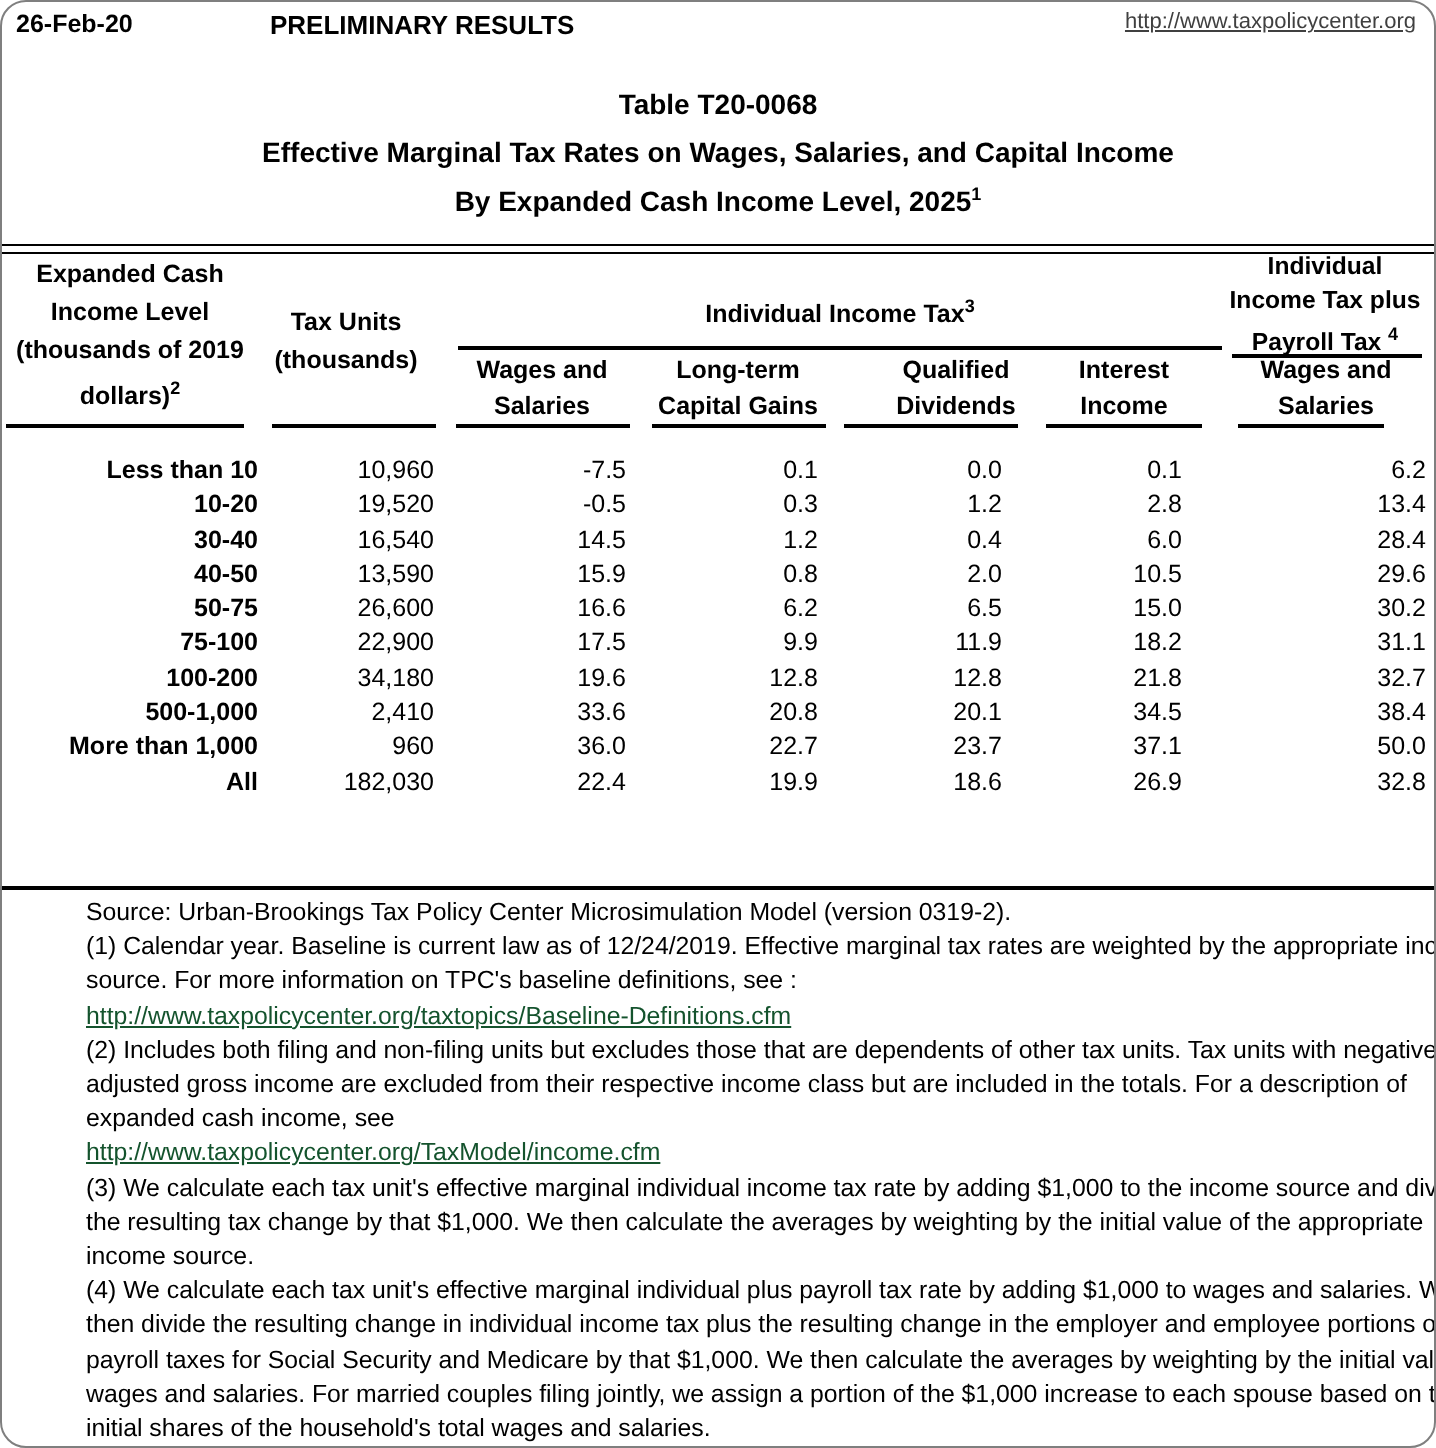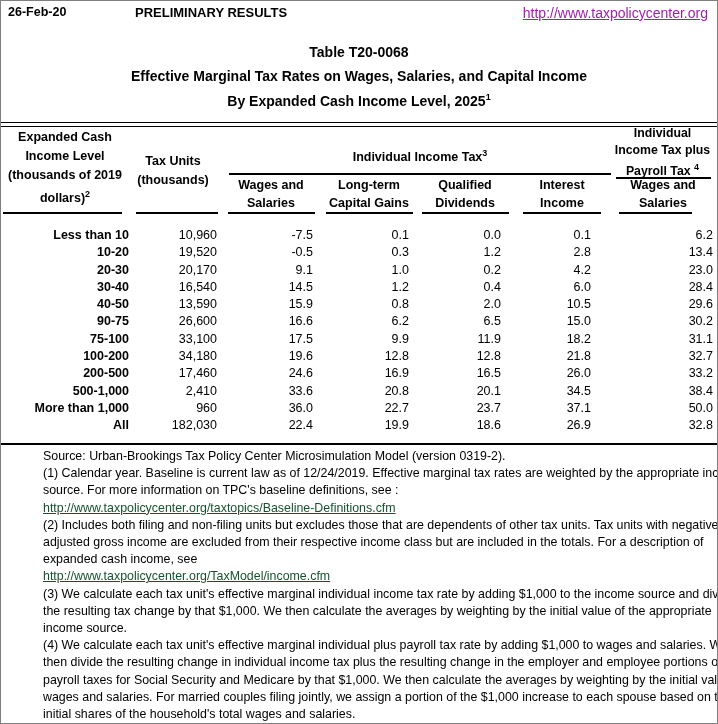--- a/index.html
+++ b/index.html
@@ -1,31 +1,31 @@
 <!DOCTYPE html>
 <html><head>
 <meta charset="utf-8">
 <style>
   * { margin:0; padding:0; box-sizing:border-box; }
   html,body { background:#fff; }
   .page {
     position:relative;
     width:718px; height:724px;
     border:1px solid #7f7f7f;
-    border-radius:0;
+    border-radius:13px;
     background:#ffffff;
     font-family:"Liberation Sans", sans-serif;
     color:#000;
     overflow:hidden;
     padding-left:38px;
   }
   
   .hdr-date { position:absolute; left:7px; top:4px; font-size:12.5px; font-weight:bold; }
   .hdr-status { position:absolute; left:134px; top:4px; font-size:13px; font-weight:bold; }
-  .hdr-link { position:absolute; right:9px; top:4px; font-size:14px; color:#a21caf; text-decoration:underline; cursor:pointer; }
+  .hdr-link { position:absolute; right:9px; top:4px; font-size:11px; color:#404040; text-decoration:underline; cursor:pointer; }
   
   .title1 { position:absolute; left:0; right:0; top:43px; text-align:center; font-size:14px; font-weight:bold; }
   .title2 { position:absolute; left:0; right:0; top:67px; text-align:center; font-size:14px; font-weight:bold; }
   .title3 { position:absolute; left:0; right:0; top:91px; text-align:center; font-size:14px; font-weight:bold; }
   sup { font-size:9px; }
   
   .rule { position:absolute; background:#000; height:1.5px; }
   .dbl-rule { position:absolute; left:0; right:0; top:121px; height:4.5px;
               border-top:1.5px solid #000; border-bottom:1.5px solid #000; }
   .bottom-rule { left:0; right:0; top:442px; }
@@ -40,21 +40,21 @@
   .u7 { left:618px; width:73px;  top:211px; height:2px; }
   
   .hcell { position:absolute; text-align:center; font-weight:bold; font-size:12.5px; line-height:19px; }
   .hc1 { left:0; width:128px; top:127px; }
   .hc2 { left:128px; width:88px; top:151px; }
   .grp1 { left:228px; width:382px; top:144px; line-height:16px; }
   .grp2 { left:611px; width:101px; top:124px; line-height:17px; font-size:12.3px; }
   .sub { top:176px; line-height:17.5px; }
   .s3 { left:222px; width:96px; }
   .s4 { left:320px; width:96px; }
-  .s5 { left:416px; width:96px;text-align:center; }
+  .s5 { left:429px; width:96px;text-align:center; }
   .s6 { left:515px; width:92px; }
   .s7 { left:612px; width:100px; }
   
   table.data { position:absolute; left:0; top:226px; width:712px; border-collapse:collapse; table-layout:fixed; }
   table.data td { font-size:12.5px; height:17.3px; line-height:17.3px; text-align:right; white-space:nowrap; padding:0; }
   td.lbl { font-weight:bold; padding-right:24px; }
   td.c2 { padding-right:9px; }
   td.c3 { padding-right:12px;margin-top:31px; }
   td.c4 { padding-right:13px; }
   td.c5 { padding-right:8px;margin-top:16px; }
@@ -122,81 +122,63 @@
       <tr>
           <td class="lbl">10-20</td>
           <td class="c2">19,520</td>
           <td class="c3">-0.5</td>
           <td class="c4">0.3</td>
           <td class="c5">1.2</td>
           <td class="c6">2.8</td>
           <td class="c7">13.4</td>
         </tr>
       <tr>
-          <td class="lbl">20-30</td>
-          <td class="c2">20,170</td>
-          <td class="c3">9.1</td>
-          <td class="c4">1.0</td>
-          <td class="c5">0.2</td>
-          <td class="c6">4.2</td>
-          <td class="c7">23.0</td>
-        </tr>
-      <tr>
           <td class="lbl">30-40</td>
           <td class="c2">16,540</td>
           <td class="c3">14.5</td>
           <td class="c4">1.2</td>
           <td class="c5">0.4</td>
           <td class="c6">6.0</td>
           <td class="c7">28.4</td>
         </tr>
       <tr>
           <td class="lbl">40-50</td>
           <td class="c2">13,590</td>
           <td class="c3">15.9</td>
           <td class="c4">0.8</td>
           <td class="c5">2.0</td>
           <td class="c6">10.5</td>
           <td class="c7">29.6</td>
         </tr>
       <tr>
-          <td class="lbl">90-75</td>
+          <td class="lbl">50-75</td>
           <td class="c2">26,600</td>
           <td class="c3">16.6</td>
           <td class="c4">6.2</td>
           <td class="c5">6.5</td>
           <td class="c6">15.0</td>
           <td class="c7">30.2</td>
         </tr>
       <tr>
           <td class="lbl">75-100</td>
-          <td class="c2">33,100</td>
+          <td class="c2">22,900</td>
           <td class="c3">17.5</td>
           <td class="c4">9.9</td>
           <td class="c5">11.9</td>
           <td class="c6">18.2</td>
           <td class="c7">31.1</td>
         </tr>
       <tr>
           <td class="lbl">100-200</td>
           <td class="c2">34,180</td>
           <td class="c3">19.6</td>
           <td class="c4">12.8</td>
           <td class="c5">12.8</td>
           <td class="c6">21.8</td>
           <td class="c7">32.7</td>
-        </tr>
-      <tr>
-          <td class="lbl">200-500</td>
-          <td class="c2">17,460</td>
-          <td class="c3">24.6</td>
-          <td class="c4">16.9</td>
-          <td class="c5">16.5</td>
-          <td class="c6">26.0</td>
-          <td class="c7">33.2</td>
         </tr>
       <tr>
           <td class="lbl">500-1,000</td>
           <td class="c2">2,410</td>
           <td class="c3">33.6</td>
           <td class="c4">20.8</td>
           <td class="c5">20.1</td>
           <td class="c6">34.5</td>
           <td class="c7">38.4</td>
         </tr>

